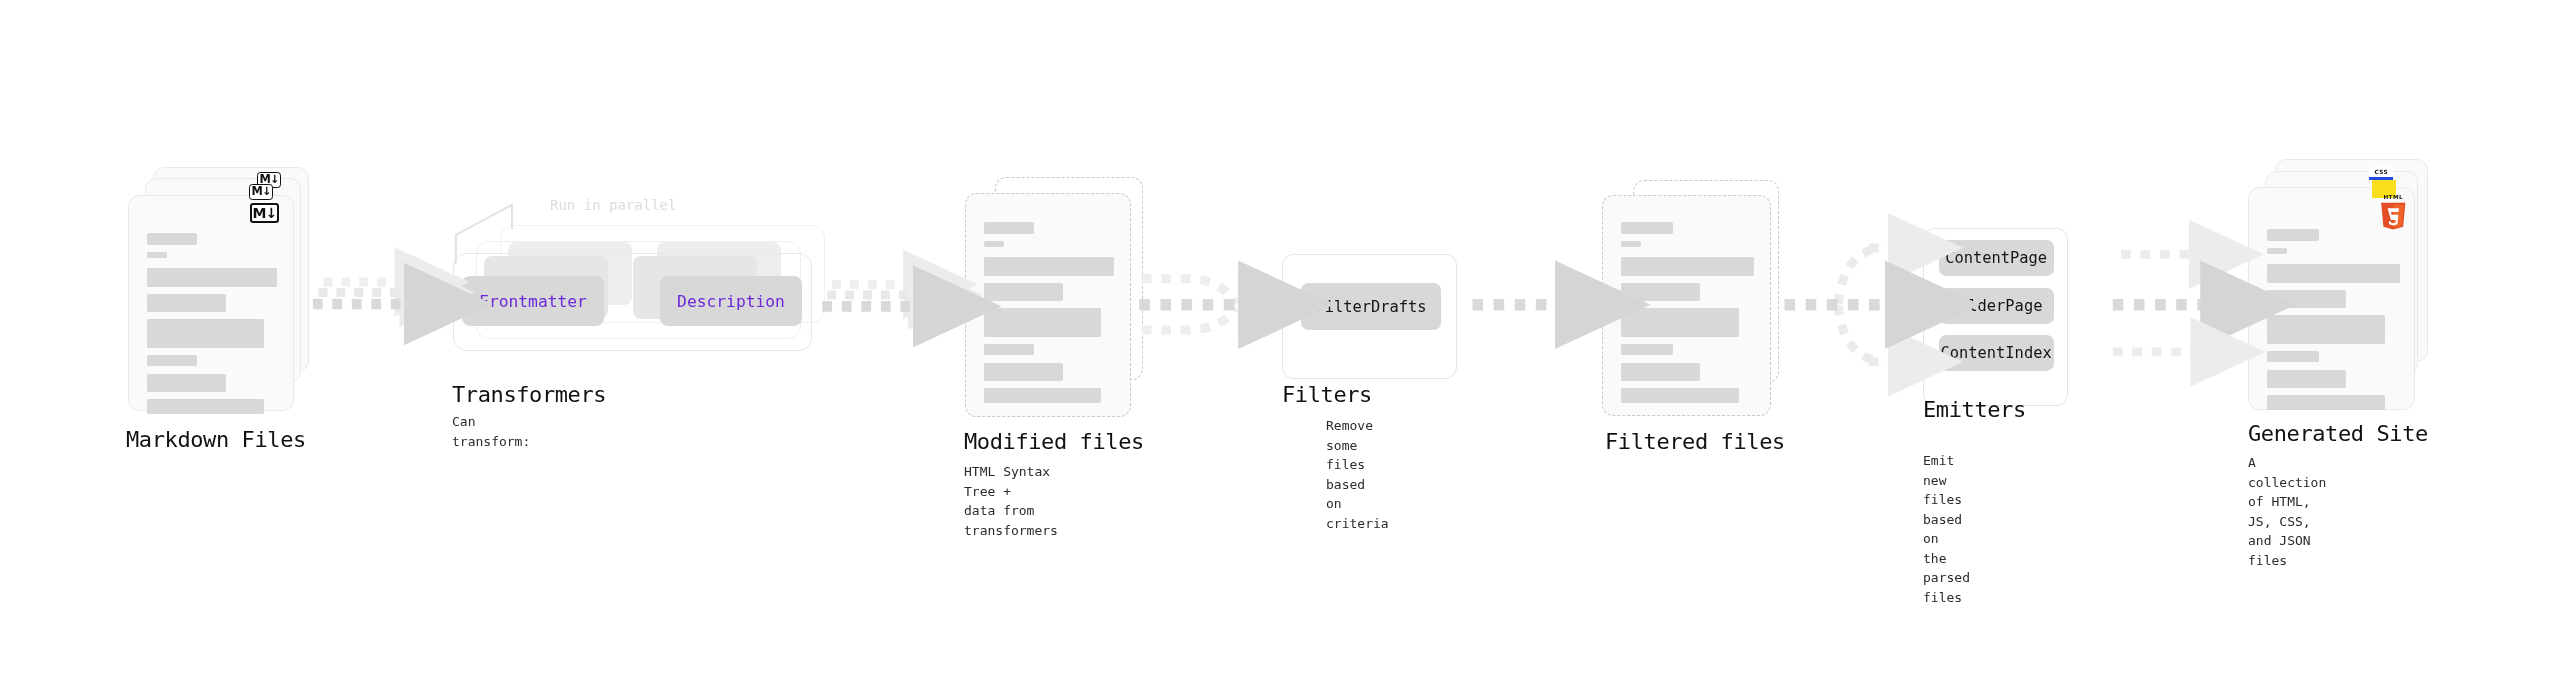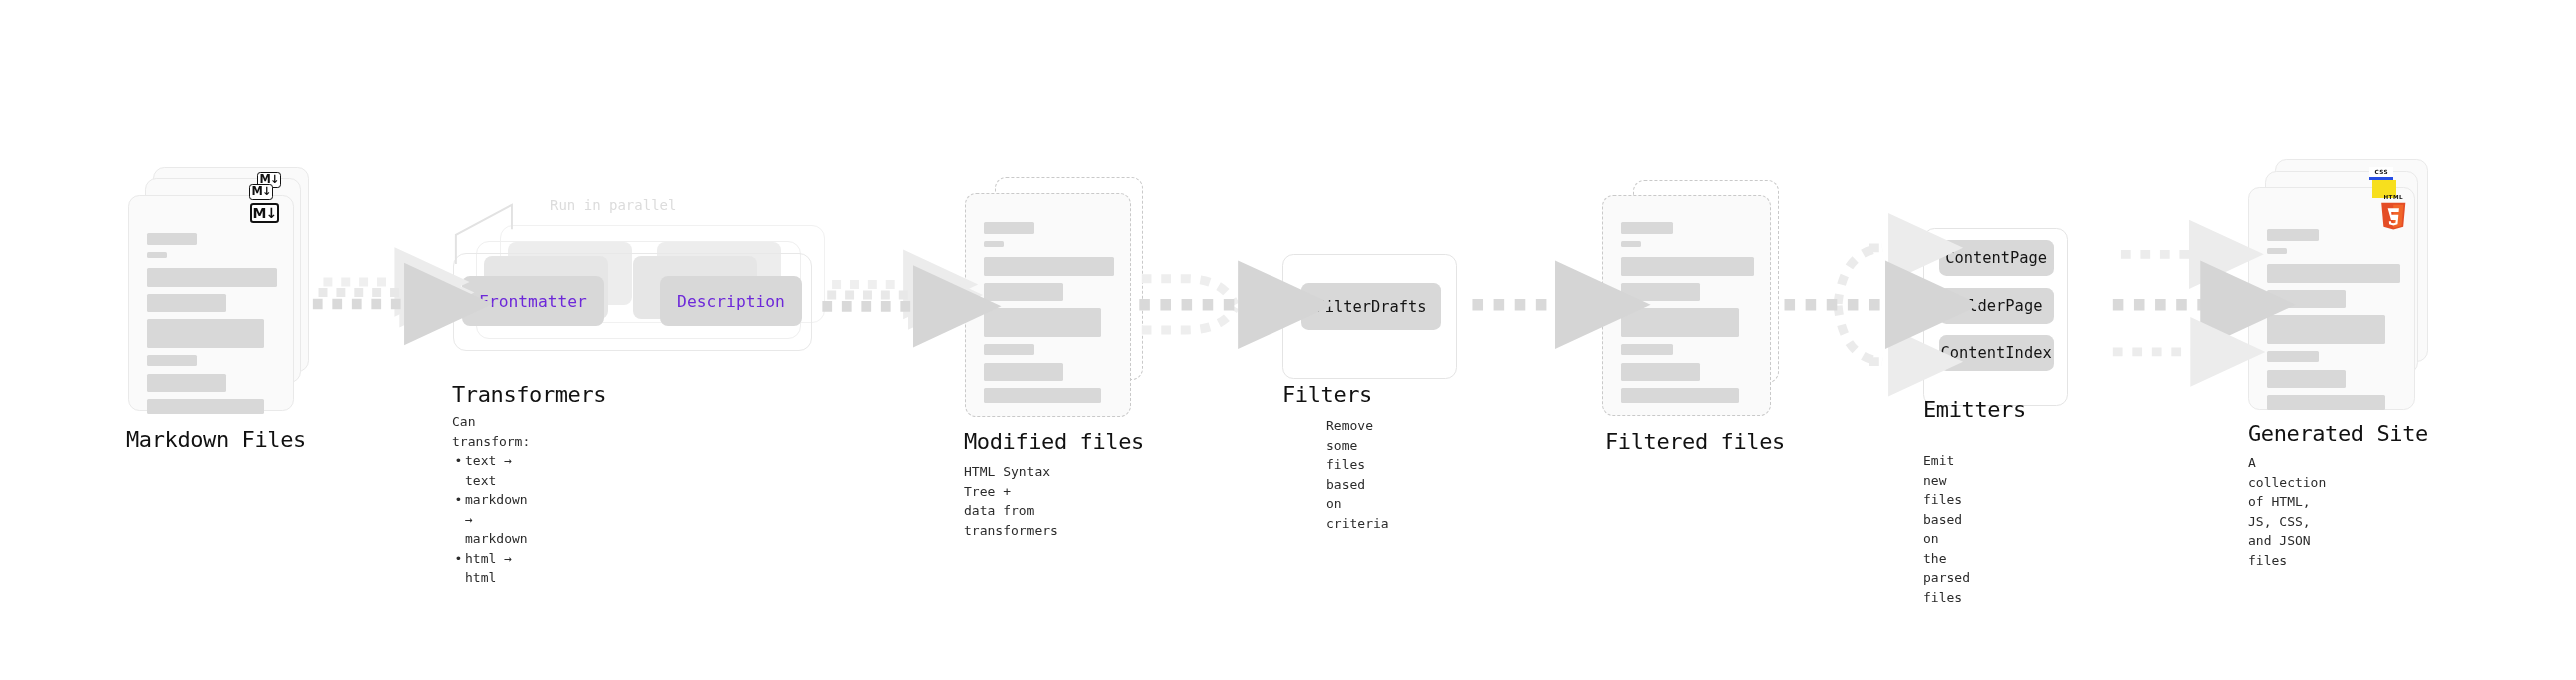--- a/index.html
+++ b/index.html
@@ -129,25 +129,20 @@
     <div class="pill" style="left:462px;top:276px;width:142px;height:50px;background:#d8d8d8;">
       <span>Frontmatter</span>
     </div>
     <div class="pill" style="left:660px;top:276px;width:142px;height:50px;background:#d8d8d8;">
       <span>Description</span>
     </div>
 
     <div class="title" style="left:452px;top:382px;">Transformers</div>
     <div class="sub" style="left:452px;top:412px;">
       <div>Can transform:</div>
-      <ul class="bullets">
-        <li>text → text</li>
-        <li>markdown → markdown</li>
-        <li>html → html</li>
-      </ul>
     </div>
   </div>
 
   <div class="node">
     <div class="card dashed" style="left:995px;top:177px;width:148px;height:203px;background:transparent;"></div>
     <div class="card dashed" style="left:965px;top:193px;width:166px;height:224px;">
       <div class="lines" style="top:28px;">
         <div class="bar" style="width:50px;height:12.2px;"></div>
         <div class="bar" style="width:19.5px;height:5.7px;margin-bottom:9.8px;"></div>
         <div class="bar" style="width:130px;height:18.7px;"></div>

